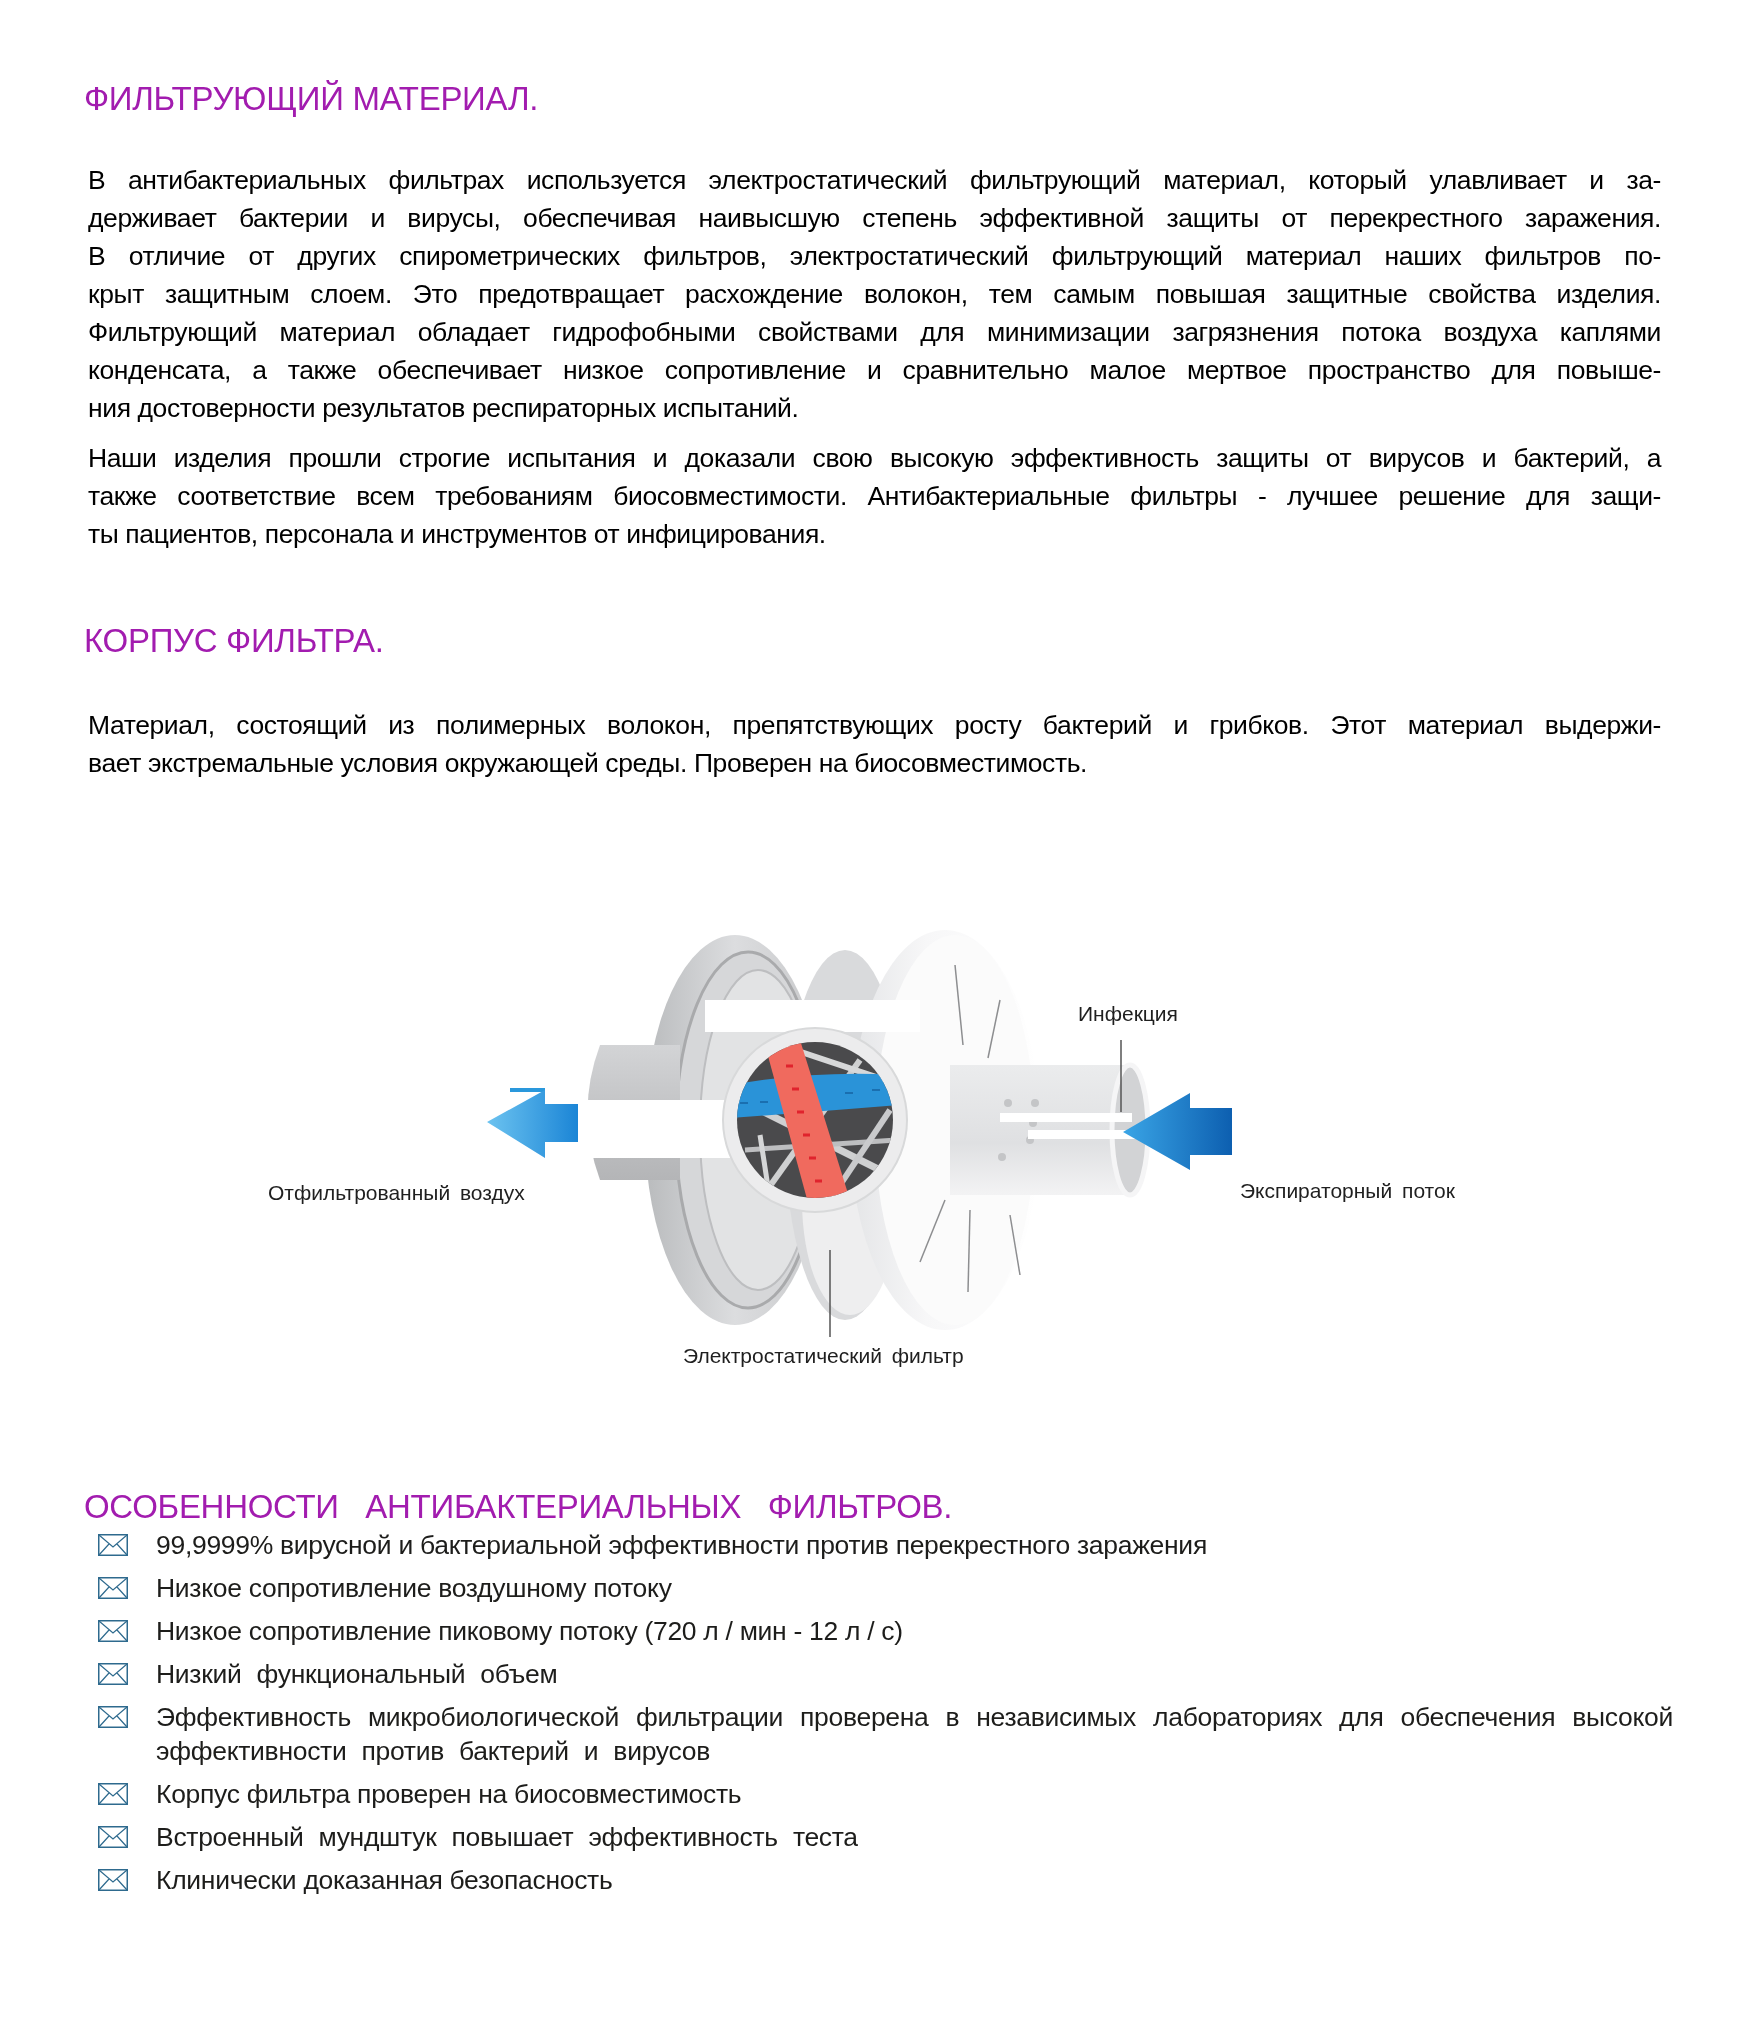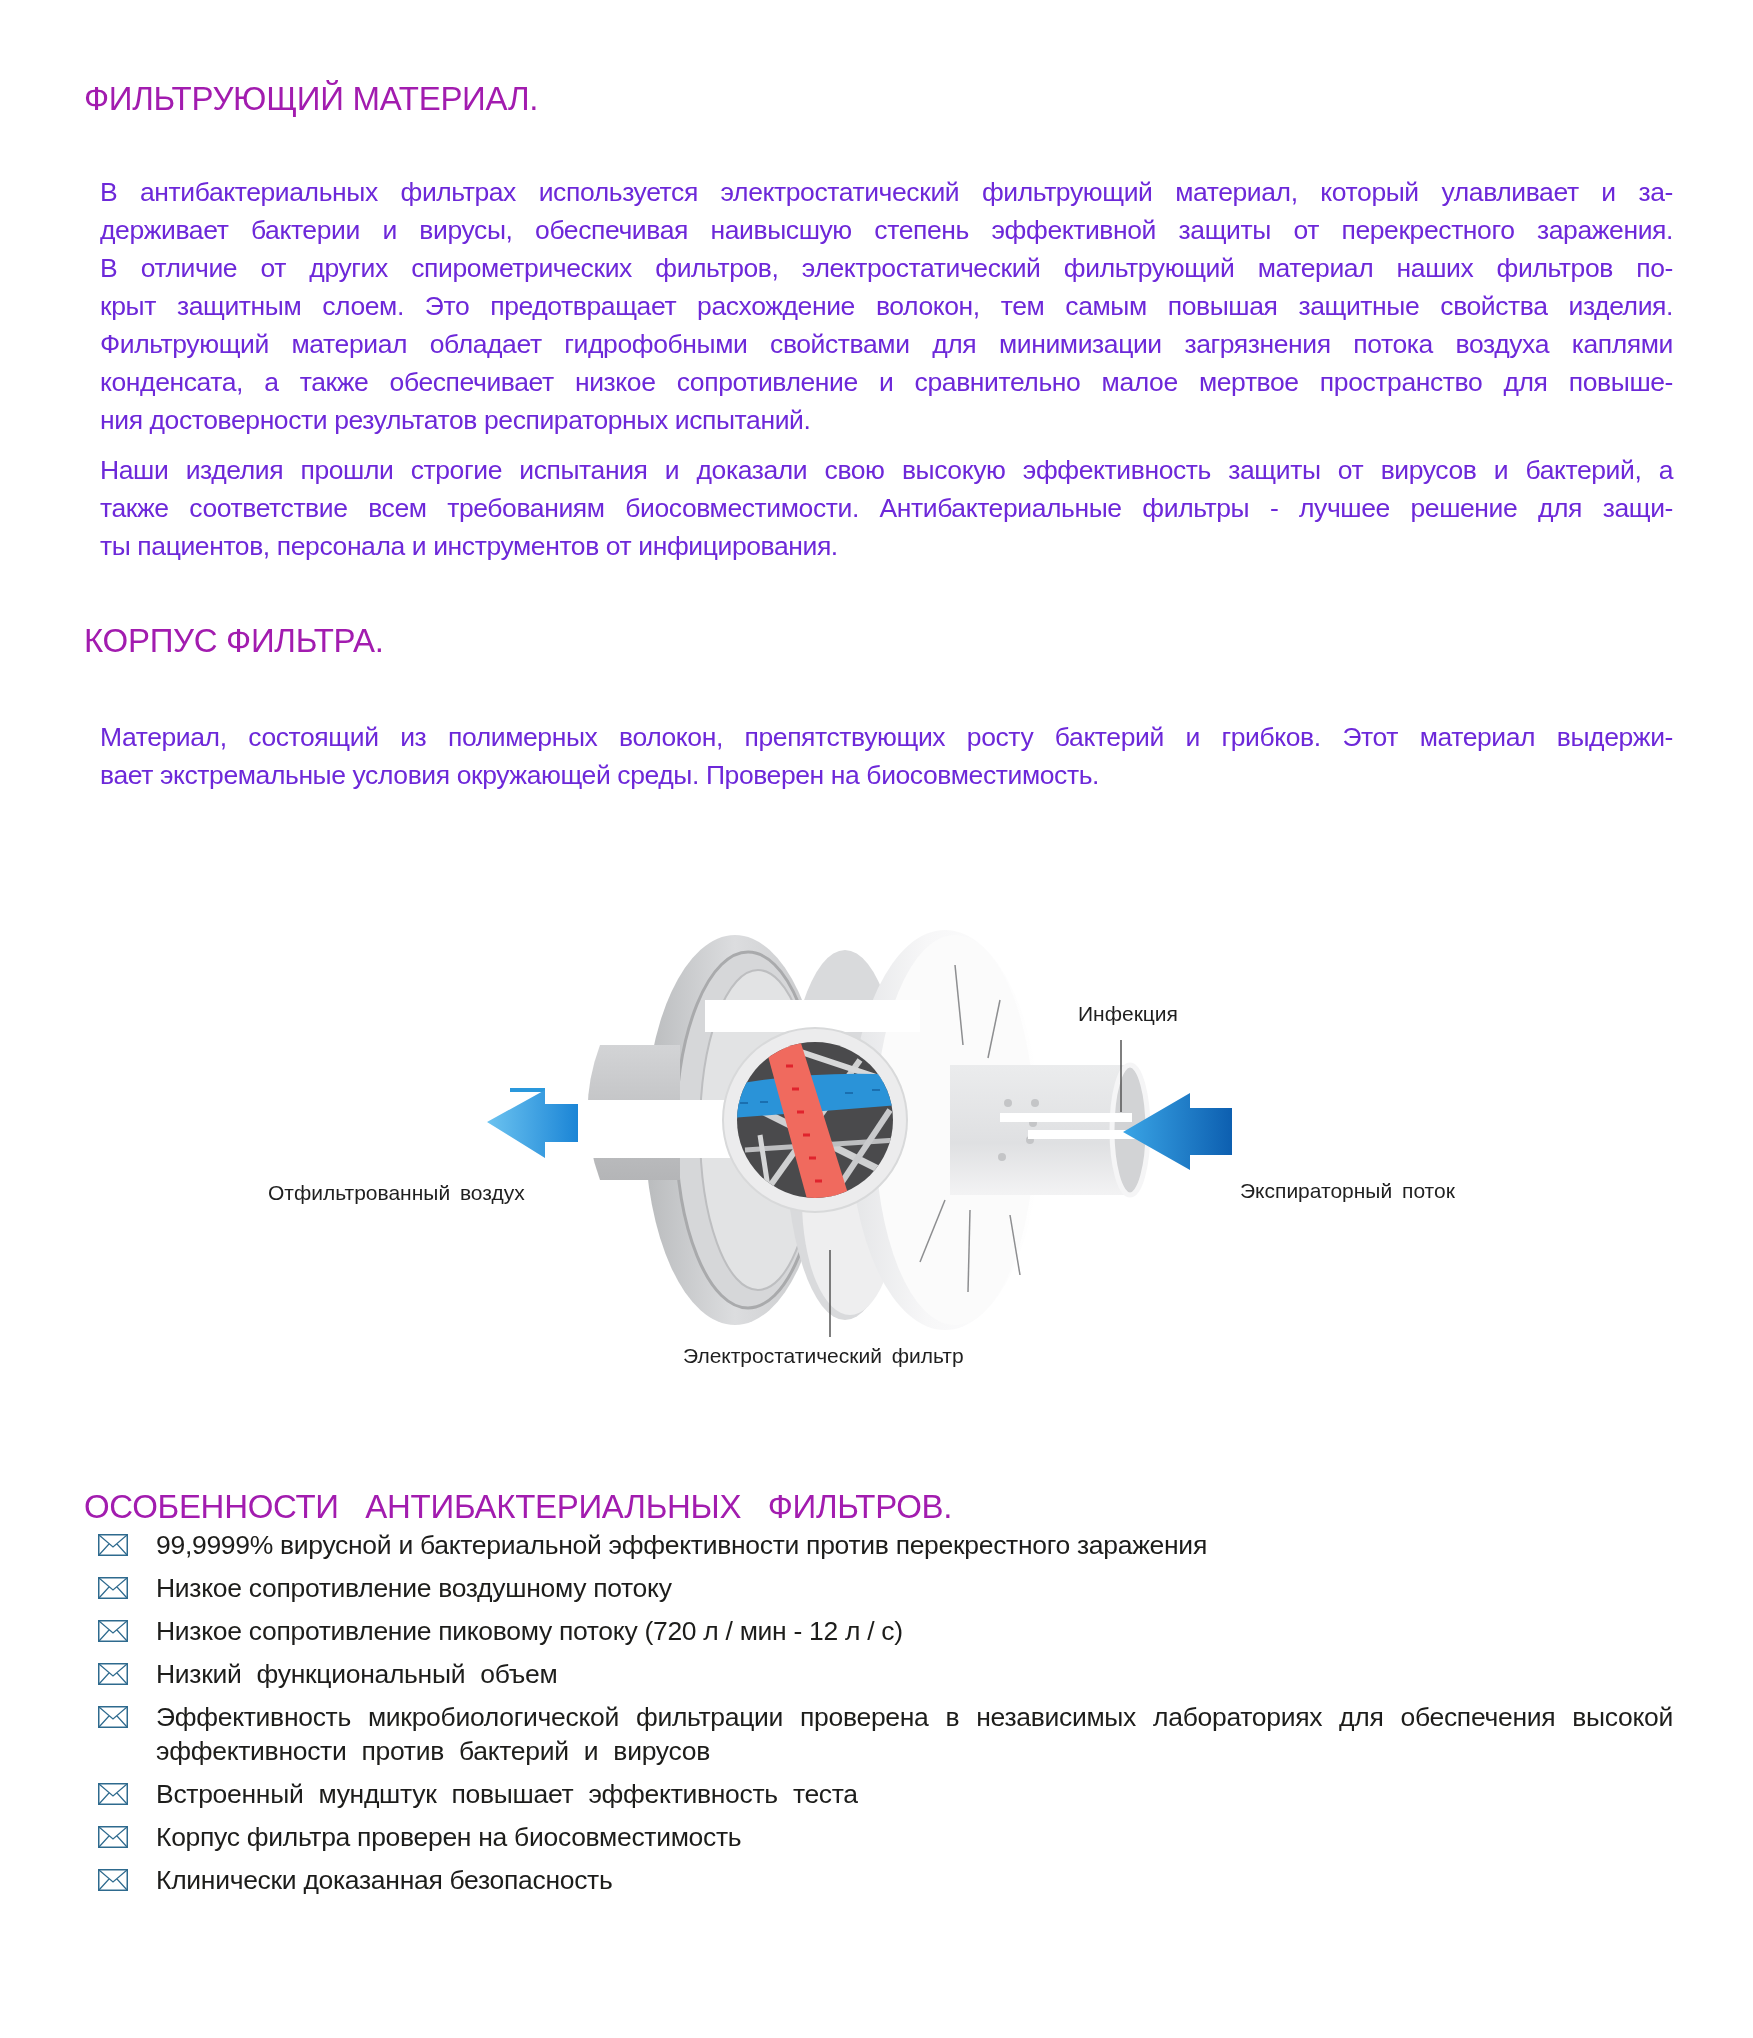--- a/index.html
+++ b/index.html
@@ -2,21 +2,21 @@
 <html><head>
 <meta charset="utf-8">
 <style>
   html, body { margin: 0; padding: 0; background: #ffffff; }
   body { width: 1753px; height: 2038px; position: relative; overflow: hidden;
          font-family: "Liberation Sans", "DejaVu Sans", sans-serif; color: #1d1d1b; }
   .abs { position: absolute; }
   .heading { position: absolute; left: 84px; font-size: 33px; color: #a21caf;
              font-weight: normal; letter-spacing: -0.3px; white-space: nowrap; margin: 0; line-height: 1; }
   .para { position: absolute; left: 84px; width: 1573px; font-size: 26.5px; line-height: 38px;
-          text-align: justify; text-align-last: left; margin: 16px; color: #6d28d9; letter-spacing: -0.4px; }
+          text-align: justify; text-align-last: left; margin: 4px; color: #000000; letter-spacing: -0.4px; }
   .para .ln { display: block; text-align: justify; text-align-last: justify; white-space: nowrap; }
   .para .ln.last { text-align-last: left; }
   .diag-label { position: absolute; font-size: 21px; color: #1f1f1f; white-space: nowrap; line-height: 1; word-spacing: 4px; }
   .features { position: absolute; left: 84px; top: 1514px; width: 1575px; margin: 14px; padding: 0; list-style: none; }
   .feature { position: relative; padding-left: 58px; font-size: 26.5px; line-height: 34px; margin-bottom: 9px; color: #1d1d1b; letter-spacing: -0.3px; }
   .feature .ico { position: absolute; left: 0; top: 6px; width: 30px; height: 22px; }
   .feature.two .txt { display: block; text-align: justify; text-align-last: left; }
   .feature .txt { display: block; }
   .feature.spaced .txt { word-spacing: 8px; }
   svg { display: block; }
@@ -216,40 +216,40 @@
   </li>
   <li class="feature two spaced">
     <span class="ico">
         <svg width="30" height="22" viewBox="0 0 30 22">
           <rect x="0.75" y="0.75" width="28.5" height="20.5" fill="none" stroke="#2e6a8e" stroke-width="1.5"></rect>
           <path d="M1 1 L15 13 L29 1 M1 21 L11 10 M29 21 L19 10" fill="none" stroke="#2e6a8e" stroke-width="1.2"></path>
         </svg>
       </span>
     <span class="txt">Эффективность микробиологической фильтрации проверена в независимых лабораториях для обеспечения высокой эффективности против бактерий и вирусов</span>
   </li>
+  <li class="feature">
+    <span class="ico">
+        <svg width="30" height="22" viewBox="0 0 30 22">
+          <rect x="0.75" y="0.75" width="28.5" height="20.5" fill="none" stroke="#2e6a8e" stroke-width="1.5"></rect>
+          <path d="M1 1 L15 13 L29 1 M1 21 L11 10 M29 21 L19 10" fill="none" stroke="#2e6a8e" stroke-width="1.2"></path>
+        </svg>
+      </span>
+    <span class="txt">Корпус фильтра проверен на биосовместимость</span>
+  </li>
   <li class="feature spaced">
     <span class="ico">
         <svg width="30" height="22" viewBox="0 0 30 22">
           <rect x="0.75" y="0.75" width="28.5" height="20.5" fill="none" stroke="#2e6a8e" stroke-width="1.5"></rect>
           <path d="M1 1 L15 13 L29 1 M1 21 L11 10 M29 21 L19 10" fill="none" stroke="#2e6a8e" stroke-width="1.2"></path>
         </svg>
       </span>
     <span class="txt">Встроенный мундштук повышает эффективность теста</span>
   </li>
   <li class="feature">
     <span class="ico">
         <svg width="30" height="22" viewBox="0 0 30 22">
           <rect x="0.75" y="0.75" width="28.5" height="20.5" fill="none" stroke="#2e6a8e" stroke-width="1.5"></rect>
           <path d="M1 1 L15 13 L29 1 M1 21 L11 10 M29 21 L19 10" fill="none" stroke="#2e6a8e" stroke-width="1.2"></path>
         </svg>
       </span>
-    <span class="txt">Корпус фильтра проверен на биосовместимость</span>
-  </li>
-  <li class="feature">
-    <span class="ico">
-        <svg width="30" height="22" viewBox="0 0 30 22">
-          <rect x="0.75" y="0.75" width="28.5" height="20.5" fill="none" stroke="#2e6a8e" stroke-width="1.5"></rect>
-          <path d="M1 1 L15 13 L29 1 M1 21 L11 10 M29 21 L19 10" fill="none" stroke="#2e6a8e" stroke-width="1.2"></path>
-        </svg>
-      </span>
     <span class="txt">Клинически доказанная безопасность</span>
   </li>
 </ul>
 
 </body></html>

